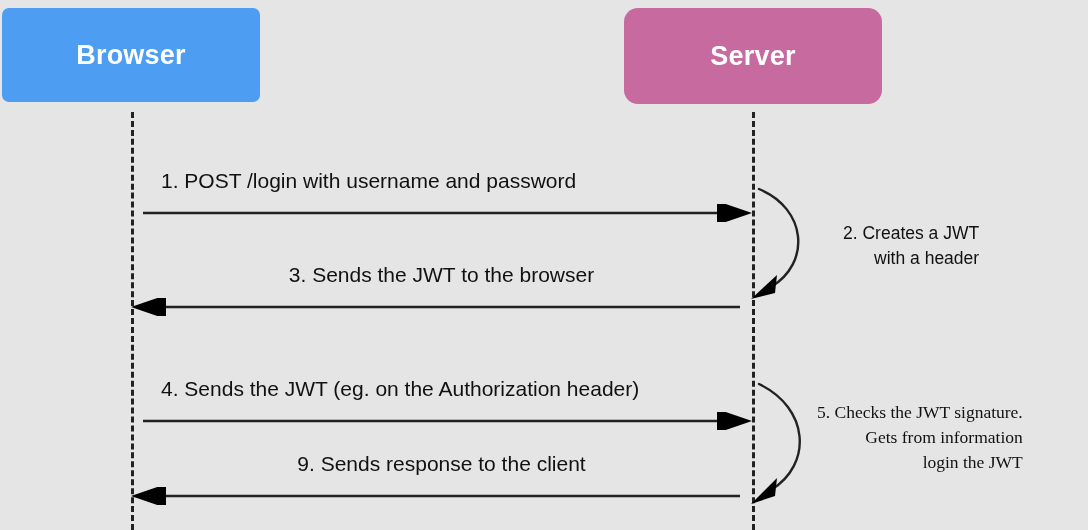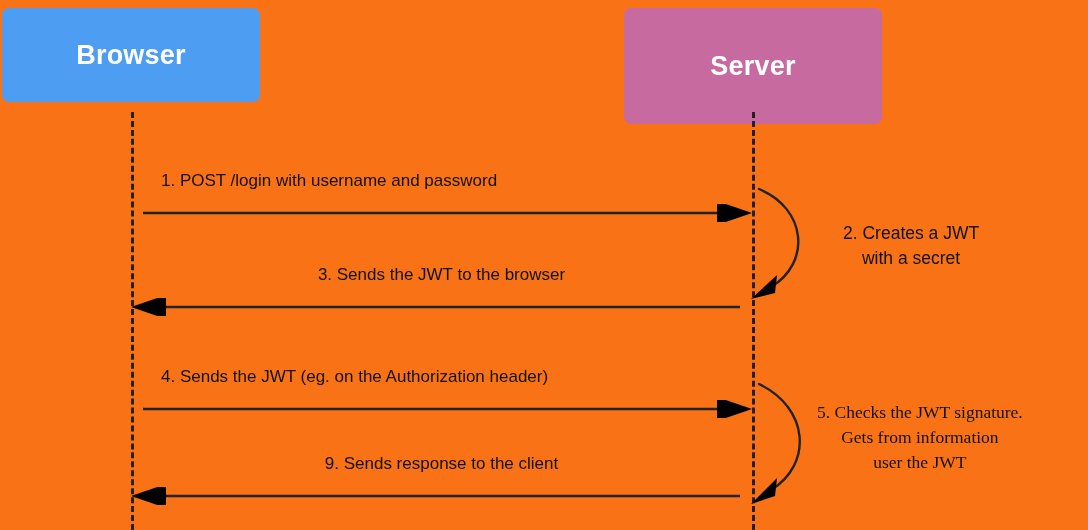--- a/index.html
+++ b/index.html
@@ -7,21 +7,21 @@
     padding: 0;
     background: #ffffff;
   }
   body {
     font-family: "Liberation Sans", sans-serif;
   }
   #canvas {
     position: relative;
     width: 1088px;
     height: 530px;
-    background: #f97316;
+    background: #e5e5e5;
     overflow: hidden;
   }
 
   
   .participant {
     position: absolute;
     border-radius: 7px;
     display: flex;
     align-items: center;
     justify-content: center;
@@ -35,22 +35,23 @@
     left: 2px;
     top: 8px;
     width: 258px;
     height: 94px;
     background: #4d9ef2;
   }
   #participant-server {
     left: 624px;
     top: 8px;
     width: 258px;
-    height: 116px;
+    height: 96px;
     background: #c66a9f;
+    border-radius: 14px;
   }
 
   
   .lifeline {
     position: absolute;
     top: 112px;
     height: 418px;
     width: 0;
     border-left: 3px dashed #222222;
   }
@@ -62,59 +63,59 @@
     position: absolute;
     left: 131px;
     width: 621px;
     height: 56px;
   }
   .message .msg-label {
     position: absolute;
     left: 0;
     top: 0;
     width: 100%;
-    font-size: 17px;
+    font-size: 21px;
     color: #111111;
     white-space: nowrap;
     line-height: 22px;
   }
   .message.align-left  .msg-label { text-align: left;   padding-left: 30px; box-sizing: border-box; }
   .message.align-center .msg-label { text-align: center; }
 
   .message .msg-arrow {
     position: absolute;
     left: 0;
     top: 34px;
     width: 100%;
     height: 18px;
   }
   .message .msg-arrow svg { display: block; }
 
   
   #message-1 { top: 170px; }
   #message-3 { top: 264px; }
-  #message-4 { top: 366px; }
+  #message-4 { top: 378px; }
   #message-6 { top: 453px; }
 
   
   .selfcall {
     position: absolute;
     left: 745px;
   }
   .selfcall .curve {
     position: absolute;
     left: 0;
     top: 0;
   }
   .selfcall .selfcall-label {
     position: absolute;
     font-size: 17.5px;
     color: #111111;
     line-height: 25px;
-    text-align: center;
+    text-align: right;
     white-space: nowrap;
   }
   #selfcall-2 { top: 183px; }
   #selfcall-2 .selfcall-label { left: 98px; top: 38px; }
   #selfcall-5 { top: 378px; }
   #selfcall-5 .selfcall-label { left: 72px; top: 22px; font-family: Liberation Serif, serif; }
 </style>
 </head>
 <body>
 
@@ -141,21 +142,21 @@
     </div>
   </div>
 
   <div class="selfcall" id="selfcall-2">
     <svg class="curve" width="88" height="120" viewBox="0 0 88 120" xmlns="http://www.w3.org/2000/svg">
       <path d="M 14 6 C 62 26, 66 80, 26 104" fill="none" stroke="#222222" stroke-width="2.4" stroke-linecap="round"></path>
       <polygon points="6,116 32,92 30,110" fill="#000000"></polygon>
     </svg>
     <div class="selfcall-label">
       <div>2. Creates a JWT</div>
-      <div>with a secret</div>
+      <div>with a header</div>
     </div>
   </div>
 
   <div class="message align-center" id="message-3">
     <div class="msg-label">3. Sends the JWT to the browser</div>
     <div class="msg-arrow">
       <svg width="621" height="18" viewBox="0 0 621 18" xmlns="http://www.w3.org/2000/svg">
         <line x1="33" y1="9" x2="609" y2="9" stroke="#222222" stroke-width="2.6"></line>
         <polygon points="0,9 35,21 35,-3" fill="#000000"></polygon>
       </svg>
@@ -173,21 +174,21 @@
   </div>
 
   <div class="selfcall" id="selfcall-5">
     <svg class="curve" width="88" height="130" viewBox="0 0 88 130" xmlns="http://www.w3.org/2000/svg">
       <path d="M 14 6 C 64 30, 68 86, 26 112" fill="none" stroke="#222222" stroke-width="2.4" stroke-linecap="round"></path>
       <polygon points="6,126 32,100 30,118" fill="#000000"></polygon>
     </svg>
     <div class="selfcall-label">
       <div>5. Checks the JWT signature.</div>
       <div>Gets from information</div>
-      <div>user the JWT</div>
+      <div>login the JWT</div>
     </div>
   </div>
 
   <div class="message align-center" id="message-6">
     <div class="msg-label">9. Sends response to the client</div>
     <div class="msg-arrow">
       <svg width="621" height="18" viewBox="0 0 621 18" xmlns="http://www.w3.org/2000/svg">
         <line x1="33" y1="9" x2="609" y2="9" stroke="#222222" stroke-width="2.6"></line>
         <polygon points="0,9 35,21 35,-3" fill="#000000"></polygon>
       </svg>

